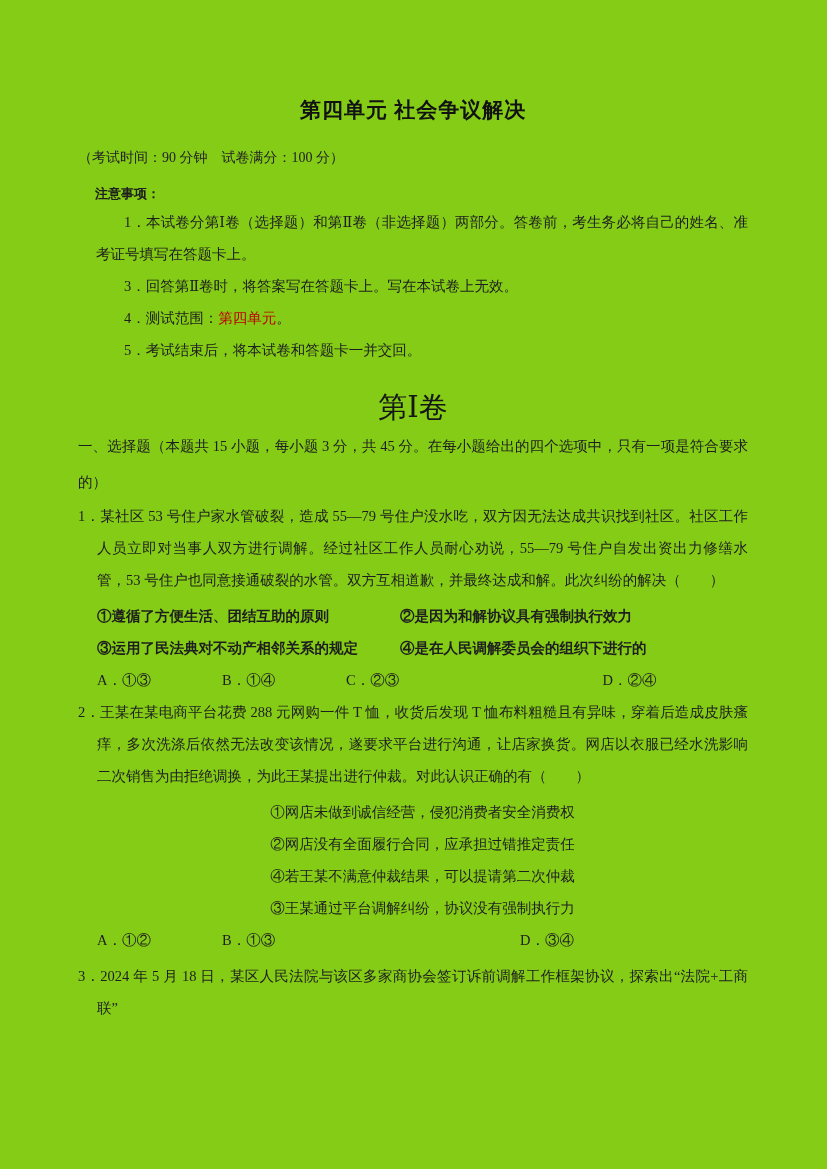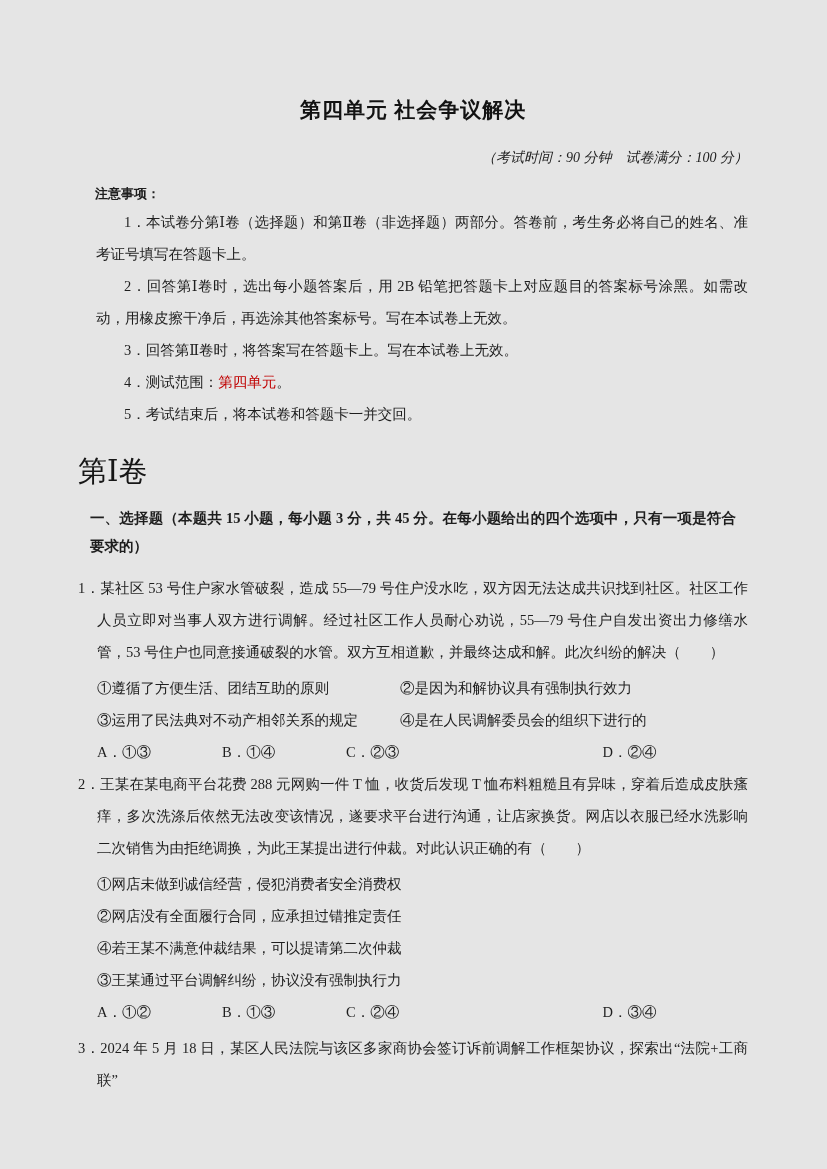--- a/index.html
+++ b/index.html
@@ -6,42 +6,41 @@
     margin: 0;
     padding: 0;
     background: #ffffff;
   }
   .page {
     position: relative;
     box-sizing: border-box;
     width: 827px;
     height: 1169px;
     margin: 0 auto;
-    background: #e5e5e5;
+    background: #84cc16;
     padding: 96px 79px 0 78px;
     font-family: "Liberation Serif", "DejaVu Serif", serif;
     color: #1e1e1e;
     font-size: 14.5px;
     overflow: hidden;
   }
   .title {
     margin: 0;
     font-size: 21px;
     line-height: 28px;
     font-weight: bold;
     text-align: center;
     letter-spacing: 1px;
     color: #121212;
   }
   .subtitle {
     margin: 24px 0 0 0;
     font-size: 14px;
     line-height: 20px;
-    font-style: italic;
-    text-align: right;
+    text-align: left;
     color: #222222;
   }
   .notice-heading {
     margin: 14px 0 0 17px;
     font-size: 13px;
     line-height: 24px;
     font-weight: bold;
   }
   .notice {
     margin: 0 0 0 18px;
@@ -50,52 +49,54 @@
     text-align: justify;
   }
   .scope-red {
     font-weight: normal;
   }
   .part-heading {
     margin: 20px 0 0 0;
     font-size: 29px;
     line-height: 42px;
     font-weight: normal;
+    text-align: center;
     color: #161616;
   }
   .section-title {
-    margin: 12px;
-    line-height: 28px;
+    margin: 0;
+    line-height: 36px;
     text-align: justify;
-    font-weight: bold;
   }
   .stem {
     margin: 0;
     padding-left: 19px;
     text-indent: -19px;
     line-height: 32px;
     text-align: justify;
   }
   .opt-grid {
     margin: 4px 0 0 19px;
   }
   .opt-row {
     display: flex;
     line-height: 32px;
+    font-weight: bold;
   }
   .opt-cell-left {
     width: 303px;
     flex: 0 0 303px;
   }
   .opt-cell-right {
     flex: 1 1 auto;
   }
   .opt-line {
     margin: 4px 0 0 19px;
     line-height: 32px;
+    text-align: center;
   }
   .opt-line + .opt-line { margin-top: 0; }
   .choice-row {
     display: flex;
     margin: 0 0 0 19px;
     line-height: 32px;
   }
   .choice-a { width: 125px; flex: 0 0 125px; }
   .choice-b { width: 124px; flex: 0 0 124px; }
   .choice-c { width: 165px; flex: 0 0 165px; }
@@ -107,21 +108,20 @@
 
 <div class="page">
 
   <h1 class="title">第四单元 社会争议解决</h1>
 
   <p class="subtitle">（考试时间：90 分钟　试卷满分：100 分）</p>
 
   <p class="notice-heading">注意事项：</p>
 
   <p class="notice">1．本试卷分第Ⅰ卷（选择题）和第Ⅱ卷（非选择题）两部分。答卷前，考生务必将自己的姓名、准考证号填写在答题卡上。</p>
-  <p class="notice">2．回答第Ⅰ卷时，选出每小题答案后，用 2B 铅笔把答题卡上对应题目的答案标号涂黑。如需改动，用橡皮擦干净后，再选涂其他答案标号。写在本试卷上无效。</p>
   <p class="notice">3．回答第Ⅱ卷时，将答案写在答题卡上。写在本试卷上无效。</p>
   <p class="notice"><span>4．测试范围：</span><span class="scope-red" id="scope-highlight" style="color: rgb(192, 0, 0);">第四单元</span><span>。</span></p>
   <p class="notice">5．考试结束后，将本试卷和答题卡一并交回。</p>
 
   <h2 class="part-heading">第Ⅰ卷</h2>
 
   <p class="section-title">一、选择题（本题共 15 小题，每小题 3 分，共 45 分。在每小题给出的四个选项中，只有一项是符合要求的）</p>
 
   <div class="q-block">
     <p class="stem">1．某社区 53 号住户家水管破裂，造成 55—79 号住户没水吃，双方因无法达成共识找到社区。社区工作人员立即对当事人双方进行调解。经过社区工作人员耐心劝说，55—79 号住户自发出资出力修缮水管，53 号住户也同意接通破裂的水管。双方互相道歉，并最终达成和解。此次纠纷的解决（　　）</p>
@@ -145,21 +145,20 @@
 
   <div class="q-block">
     <p class="stem">2．王某在某电商平台花费 288 元网购一件 T 恤，收货后发现 T 恤布料粗糙且有异味，穿着后造成皮肤瘙痒，多次洗涤后依然无法改变该情况，遂要求平台进行沟通，让店家换货。网店以衣服已经水洗影响二次销售为由拒绝调换，为此王某提出进行仲裁。对此认识正确的有（　　）</p>
     <p class="opt-line">①网店未做到诚信经营，侵犯消费者安全消费权</p>
     <p class="opt-line">②网店没有全面履行合同，应承担过错推定责任</p>
     <p class="opt-line">④若王某不满意仲裁结果，可以提请第二次仲裁</p>
     <p class="opt-line">③王某通过平台调解纠纷，协议没有强制执行力</p>
     <div class="choice-row">
       <span class="choice-a">A．①②</span>
       <span class="choice-b">B．①③</span>
-      <span class="choice-c">C．②④</span>
       <span class="choice-d">D．③④</span>
     </div>
   </div>
 
   <div class="q-block">
     <p class="stem" style="margin-top:4px">3．2024 年 5 月 18 日，某区人民法院与该区多家商协会签订诉前调解工作框架协议，探索出“法院+工商联”</p>
   </div>
 
 </div>
 

